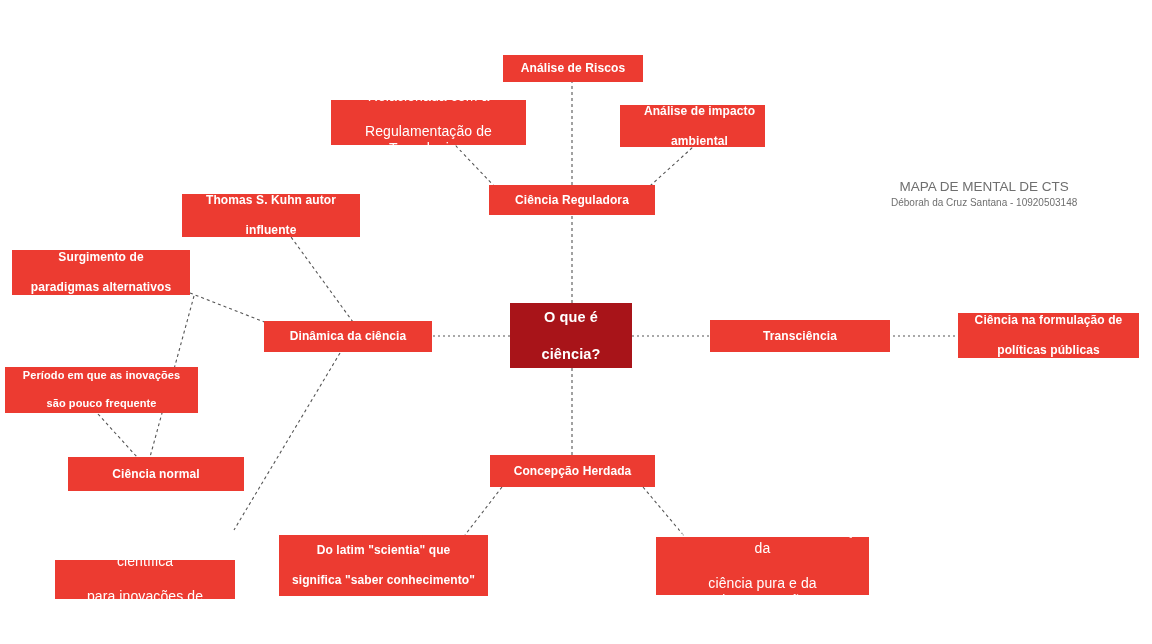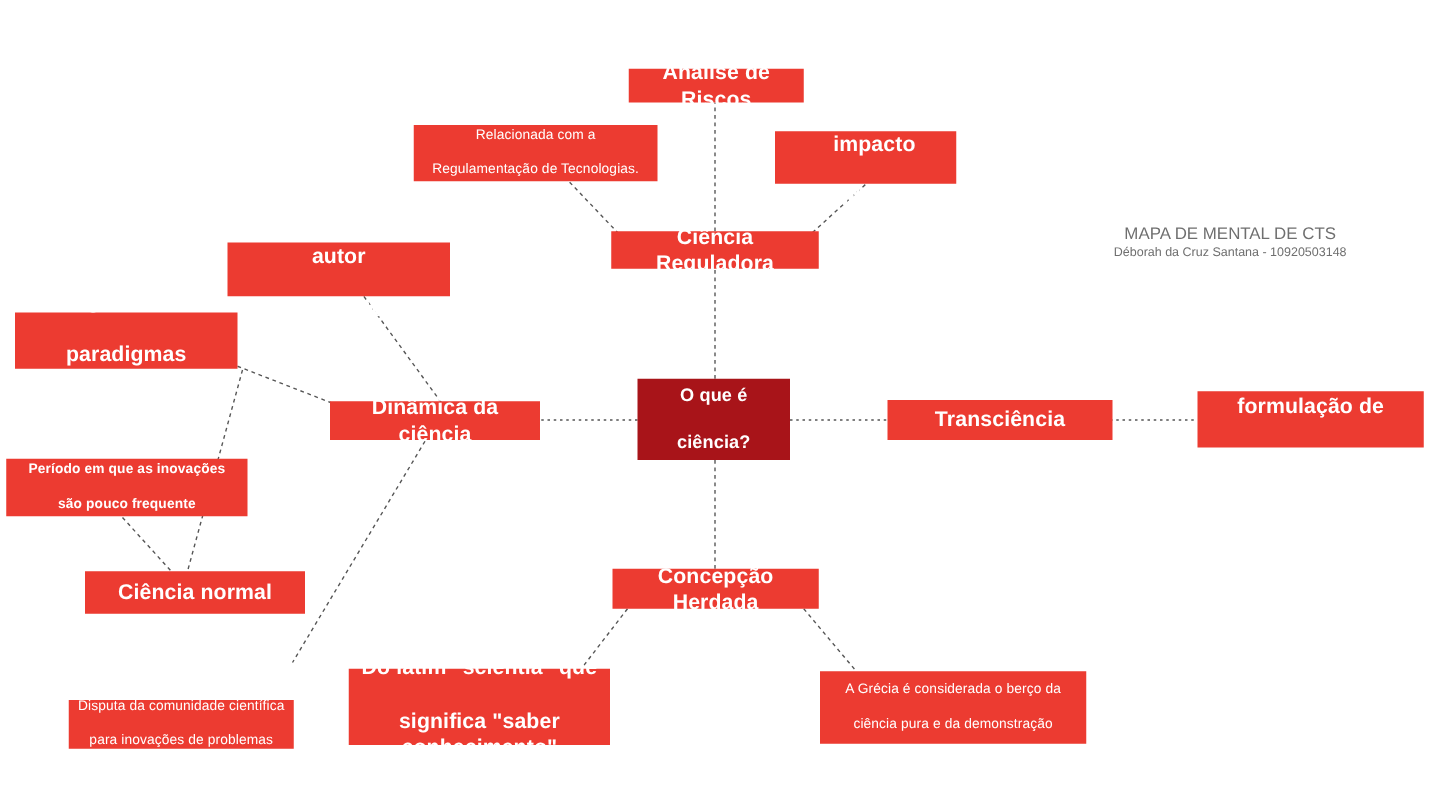--- a/index.html
+++ b/index.html
@@ -46,23 +46,23 @@
     font-weight: bold;
   }
   .node.plain {
     font-weight: normal;
   }
   .node span {
     display: block;
     width: 100%;
   }
   .t-lg { font-size: 14.5px; }
-  .t-md { font-size: 17px; }
+  .t-md { font-size: 12px; }
   .t-sm { font-size: 11px; }
-  .t-xs { font-size: 11px; }
+  .t-xs { font-size: 14px; }
   #title-block {
     position: absolute;
     color: #6f6f6f;
     font-size: 13.5px;
     line-height: 1.35;
     text-align: center;
     white-space: nowrap;
     z-index: 3;
     margin-left: 36px;
   }

